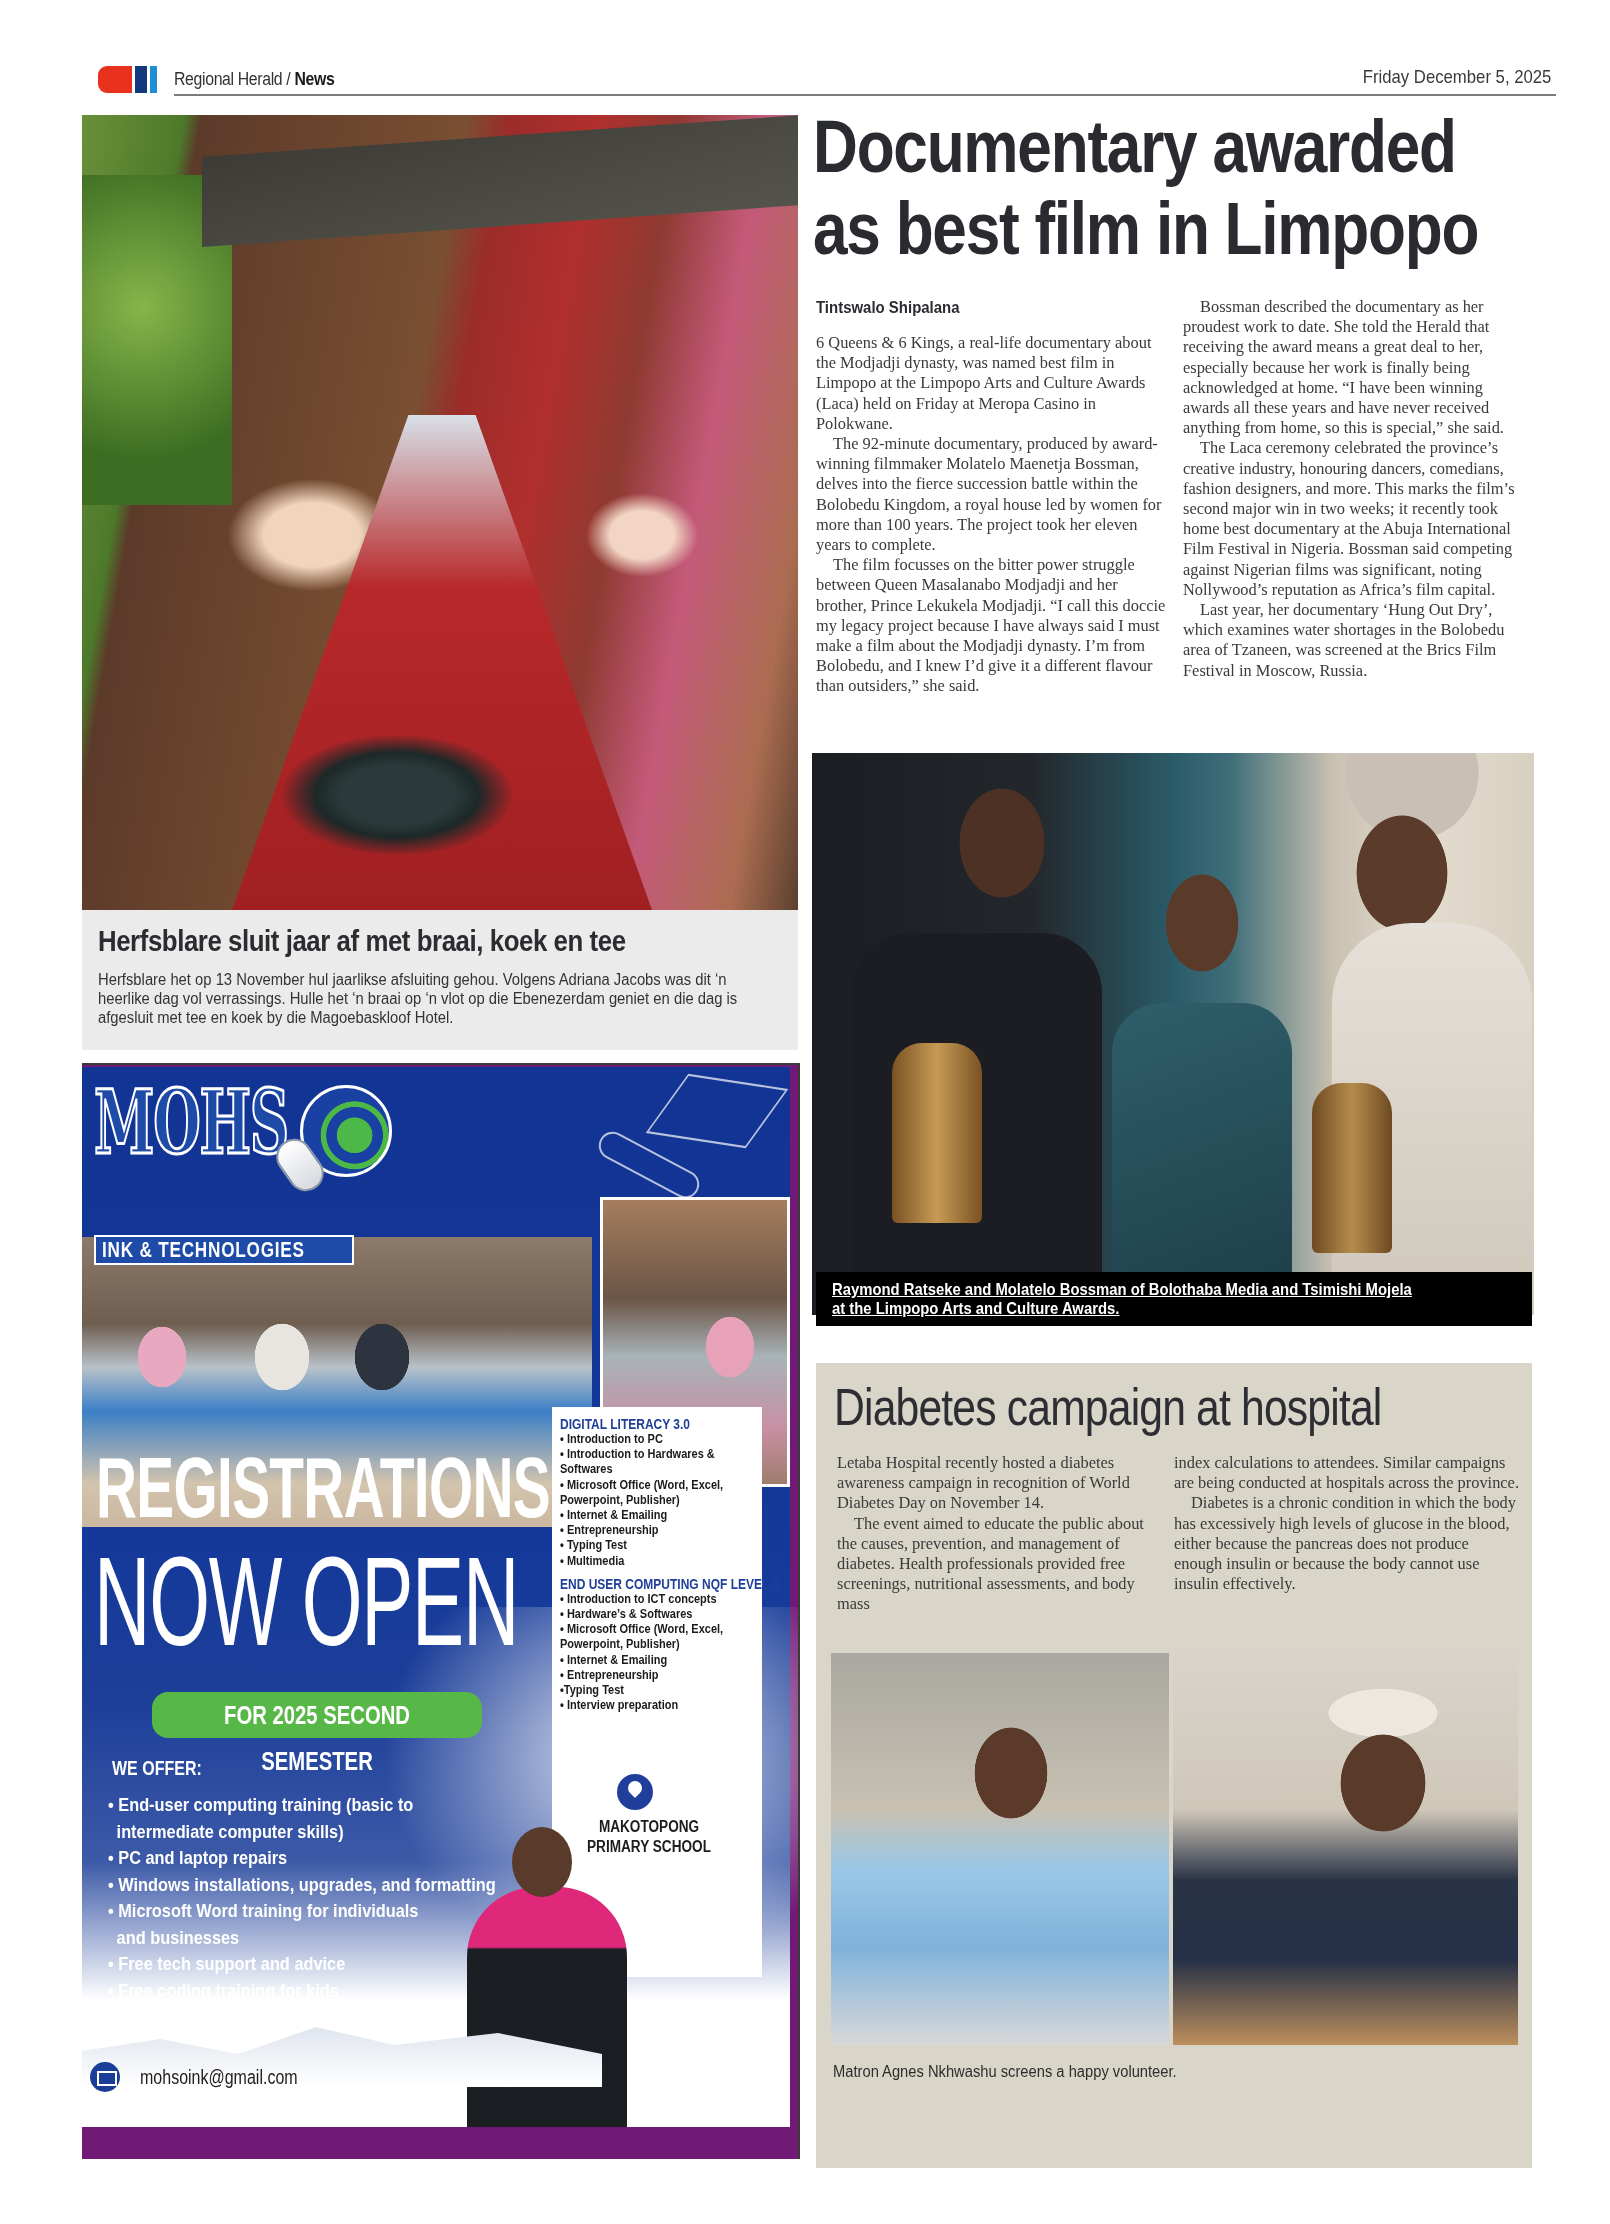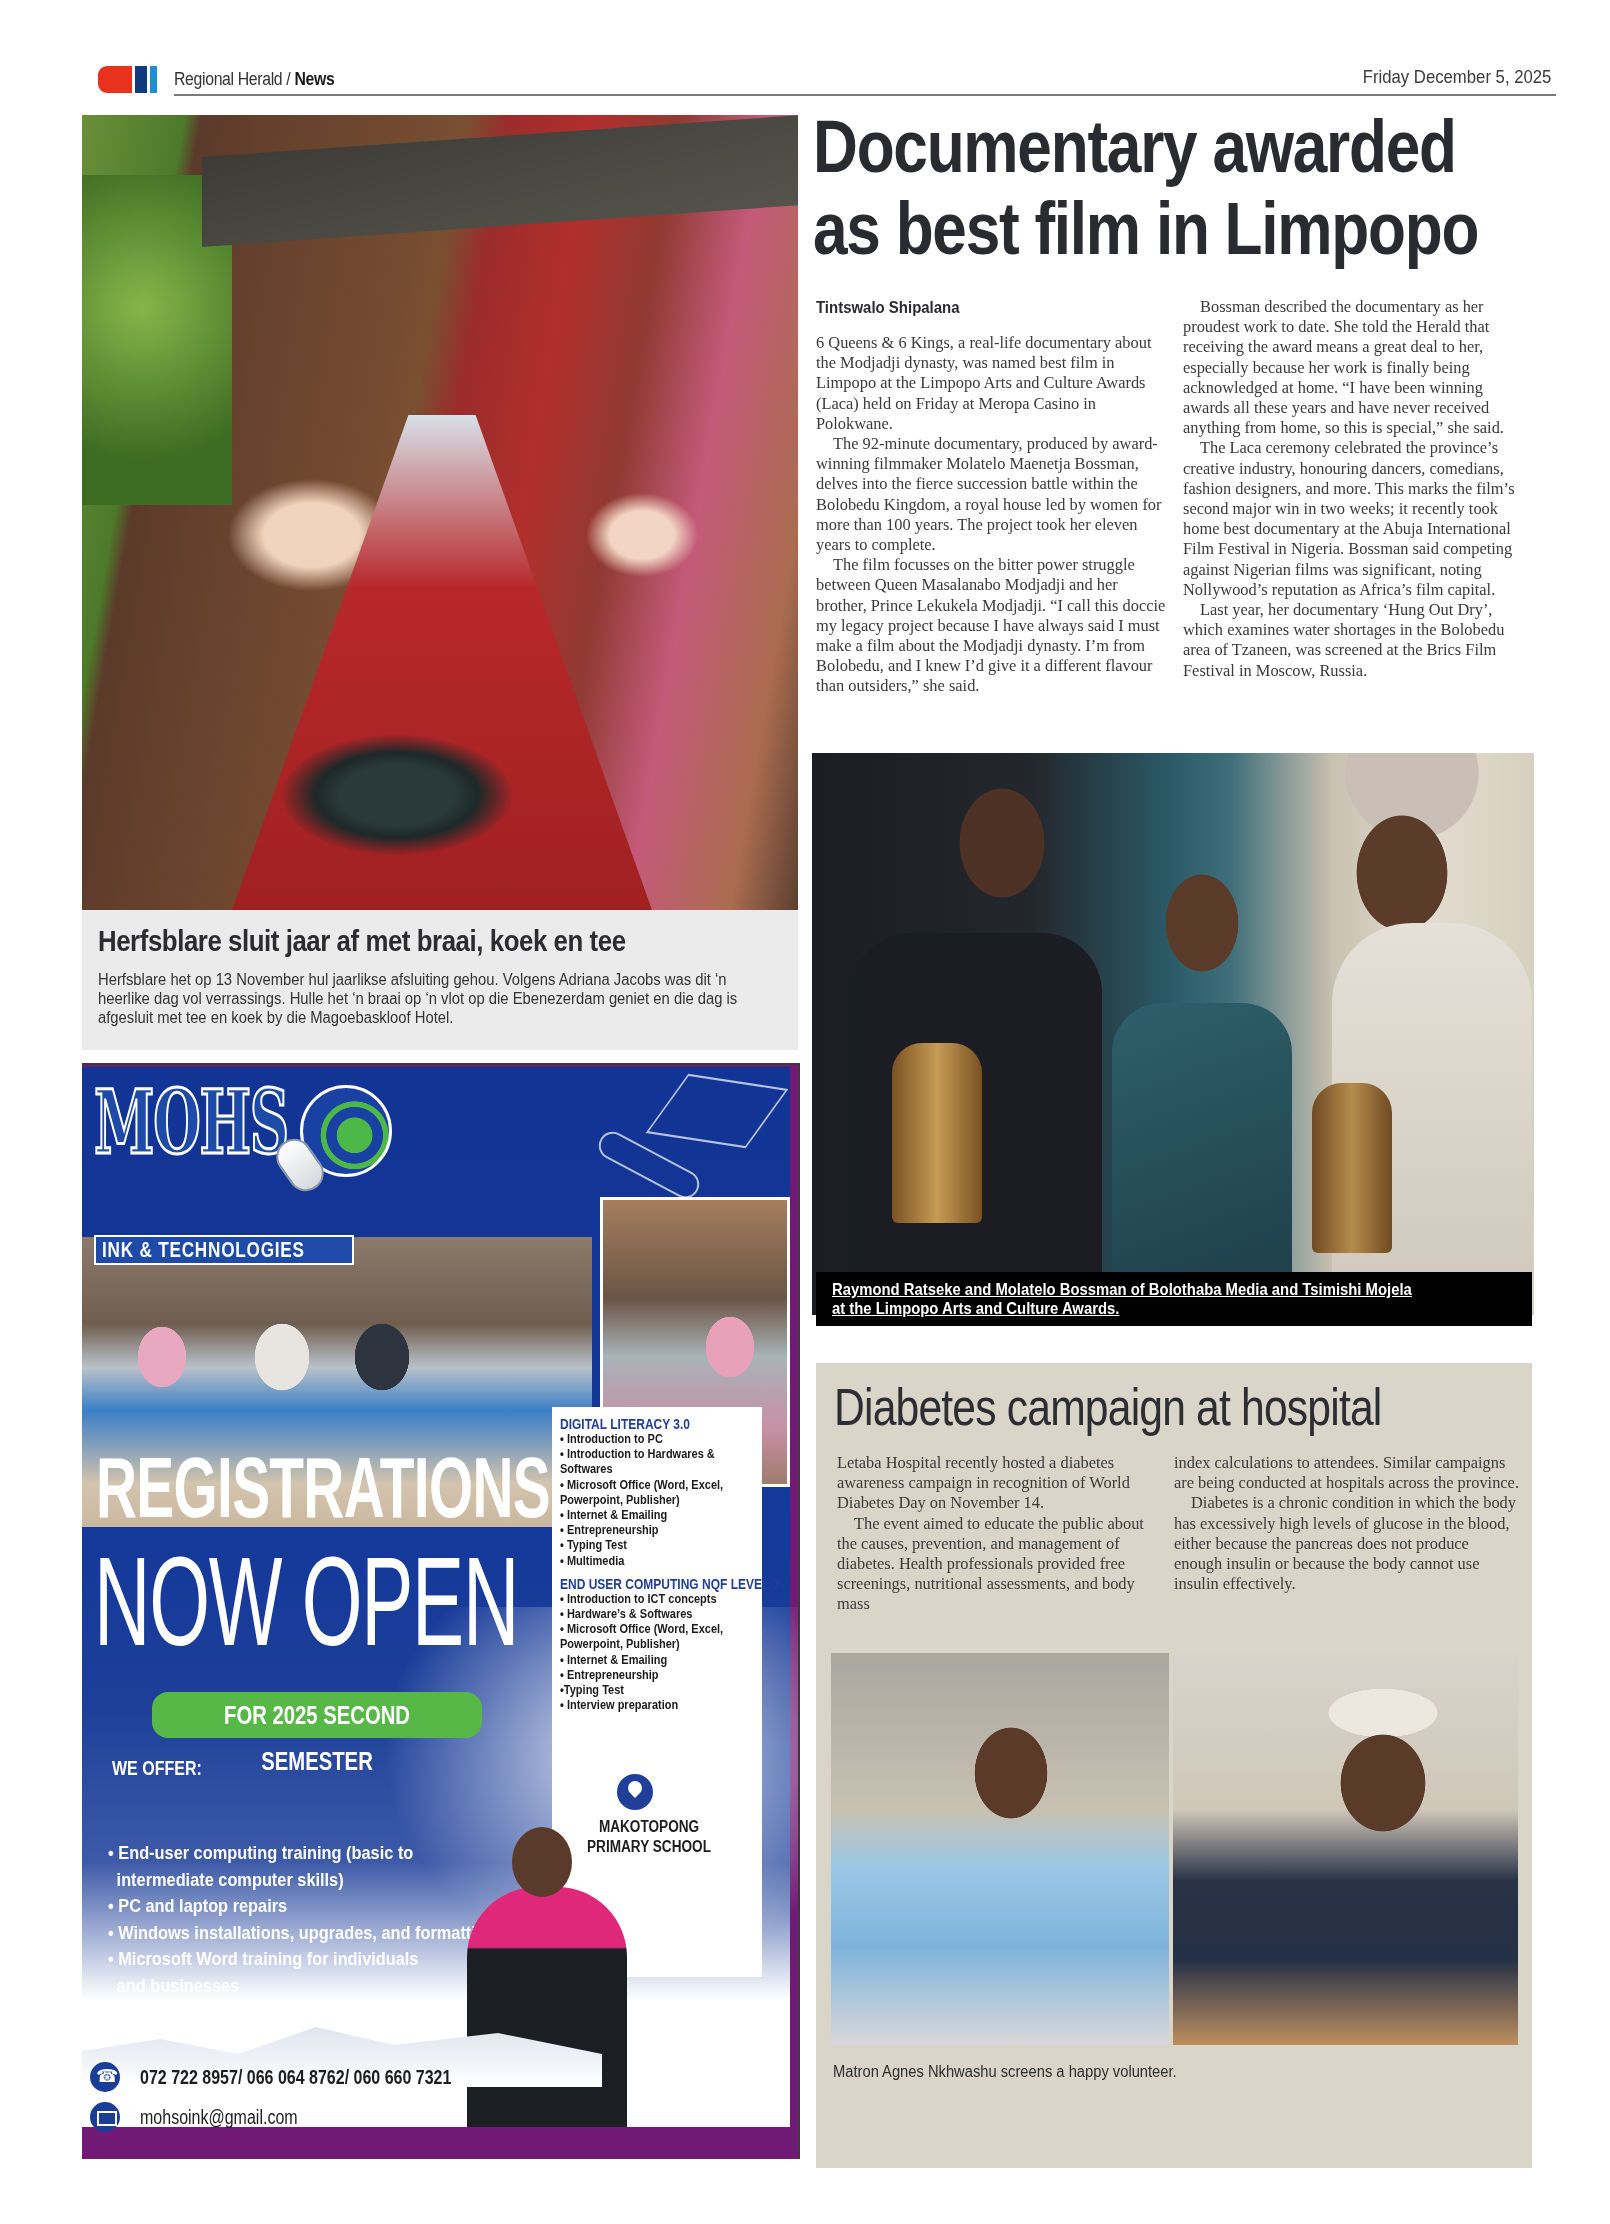--- a/index.html
+++ b/index.html
@@ -101,21 +101,21 @@
   .mohs-sub { position: absolute; left: 12px; top: 132px; width: 260px; height: 30px; background: #1f4ba8; border: 2px solid #ffffff; font-family: "Liberation Sans", sans-serif; font-weight: 700; font-size: 22px; line-height: 26px; color: #ffffff; letter-spacing: 1px; padding-left: 6px; white-space: nowrap; overflow: hidden; margin-top: 36px; }
   .mohs-sub span { display: inline-block; transform: scaleX(0.78); transform-origin: left; }
   .grad-cap { position: absolute; left: 580px; top: 14px; width: 110px; height: 60px; border: 2px solid rgba(255,255,255,0.7); transform: skewX(-30deg) rotate(8deg); }
   .diploma { position: absolute; left: 512px; top: 84px; width: 110px; height: 28px; border: 2px solid rgba(255,255,255,0.7); border-radius: 14px; transform: rotate(28deg); }
 
   .reg { position: absolute; left: 14px; top: 375px; font-family: "Liberation Sans", sans-serif; font-weight: 700; font-size: 86px; line-height: 90px; color: #ffffff; letter-spacing: -1px; transform: scaleX(0.66); transform-origin: left; white-space: nowrap; }
   .now-open { position: absolute; left: 12px; top: 470px; font-family: "Liberation Sans", sans-serif; font-weight: 400; font-size: 126px; line-height: 130px; color: #ffffff; transform: scaleX(0.62); transform-origin: left; white-space: nowrap; letter-spacing: -2px; }
   .semester { position: absolute; left: 70px; top: 625px; width: 330px; height: 46px; background: #57b848; border-radius: 16px; font-family: "Liberation Sans", sans-serif; font-weight: 700; font-size: 26px; line-height: 46px; color: #ffffff; text-align: center; }
   .semester span { display: inline-block; transform: scaleX(0.78); }
   .we-offer { position: absolute; left: 30px; top: 690px; font-family: "Liberation Sans", sans-serif; font-weight: 700; font-size: 20px; color: #ffffff; transform: scaleX(0.8); transform-origin: left; }
-  .offer-list { position: absolute; left: 26px; top: 725px; width: 480px; list-style: none; font-family: "Liberation Sans", sans-serif; font-weight: 700; font-size: 19px; line-height: 26.5px; color: #ffffff; margin-top: 48px; }
+  .offer-list { position: absolute; left: 26px; top: 725px; width: 480px; list-style: none; font-family: "Liberation Sans", sans-serif; font-weight: 700; font-size: 19px; line-height: 26.5px; color: #ffffff; }
   .offer-list li { transform: scaleX(0.86); transform-origin: left; white-space: nowrap; }
   .mountain { position: absolute; left: 0; top: 960px; width: 520px; height: 60px; background: linear-gradient(180deg, #dfe4ee, #ffffff); clip-path: polygon(0 40%, 15% 20%, 30% 45%, 45% 0, 60% 30%, 80% 10%, 100% 45%, 100% 100%, 0 100%); }
 
   .course-panel { position: absolute; left: 470px; top: 340px; width: 210px; height: 570px; background: #ffffff; padding: 6px 8px; }
   .course-panel h4 { font-family: "Liberation Sans", sans-serif; font-weight: 700; font-size: 15px; color: #1f3f9a; transform: scaleX(0.8); transform-origin: left; white-space: nowrap; margin-top: 2px; }
   .course-panel ul { list-style: none; font-family: "Liberation Sans", sans-serif; font-weight: 700; font-size: 12.5px; line-height: 15.2px; color: #1b1b1b; margin-bottom: 6px; }
   .course-panel li { transform: scaleX(0.88); transform-origin: left; white-space: nowrap; }
   .pin { position: absolute; left: 65px; top: 367px; width: 36px; height: 36px; border-radius: 50%; background: #1f3f9a; }
   .pin::after { content: ""; position: absolute; left: 11px; top: 7px; width: 14px; height: 14px; border-radius: 50% 50% 50% 0; background: #ffffff; transform: rotate(-45deg); }
   .school { position: absolute; left: 0; top: 410px; width: 194px; text-align: center; font-family: "Liberation Sans", sans-serif; font-weight: 700; font-size: 16px; line-height: 20px; color: #1d1d1d; transform: scaleX(0.85); }
@@ -264,22 +264,18 @@
 
     <div class="grad-person">
       <div class="gown"></div>
       <div class="head"></div>
     </div>
 
     <div class="mountain"></div>
 
     <div class="contact">
       <div class="row">
-        <span class="ico phone"></span>
-        <span class="txt">072 722 8957/ 066 064 8762/ 060 660 7321</span>
-      </div>
-      <div class="row">
         <span class="ico mail"></span>
         <span class="txt mail-t">mohsoink@gmail.com</span>
       </div>
     </div>
   </div>
 </aside>
 
 </body></html>

